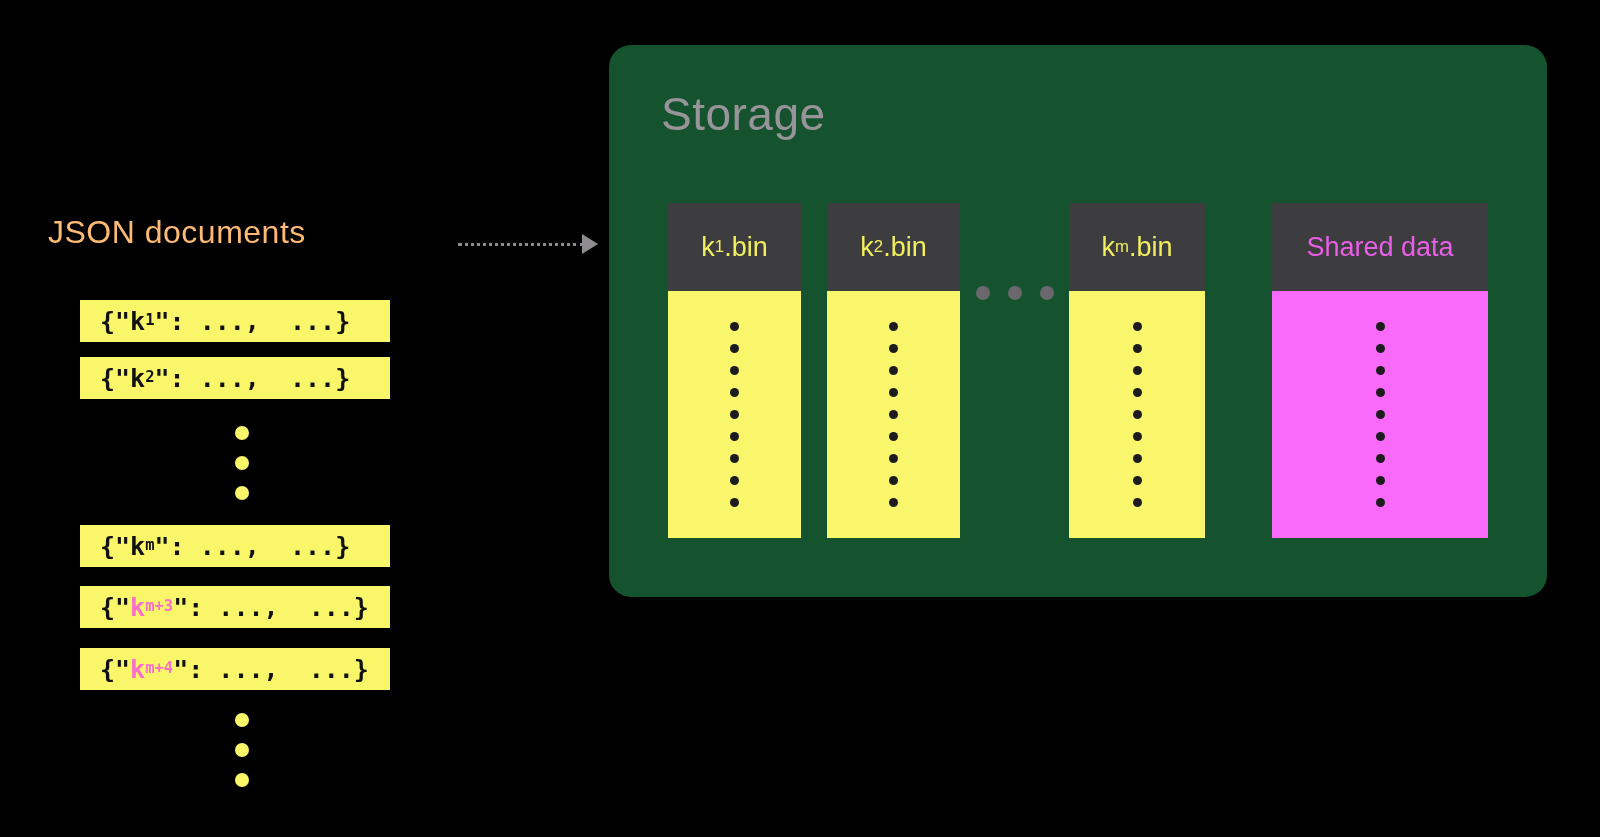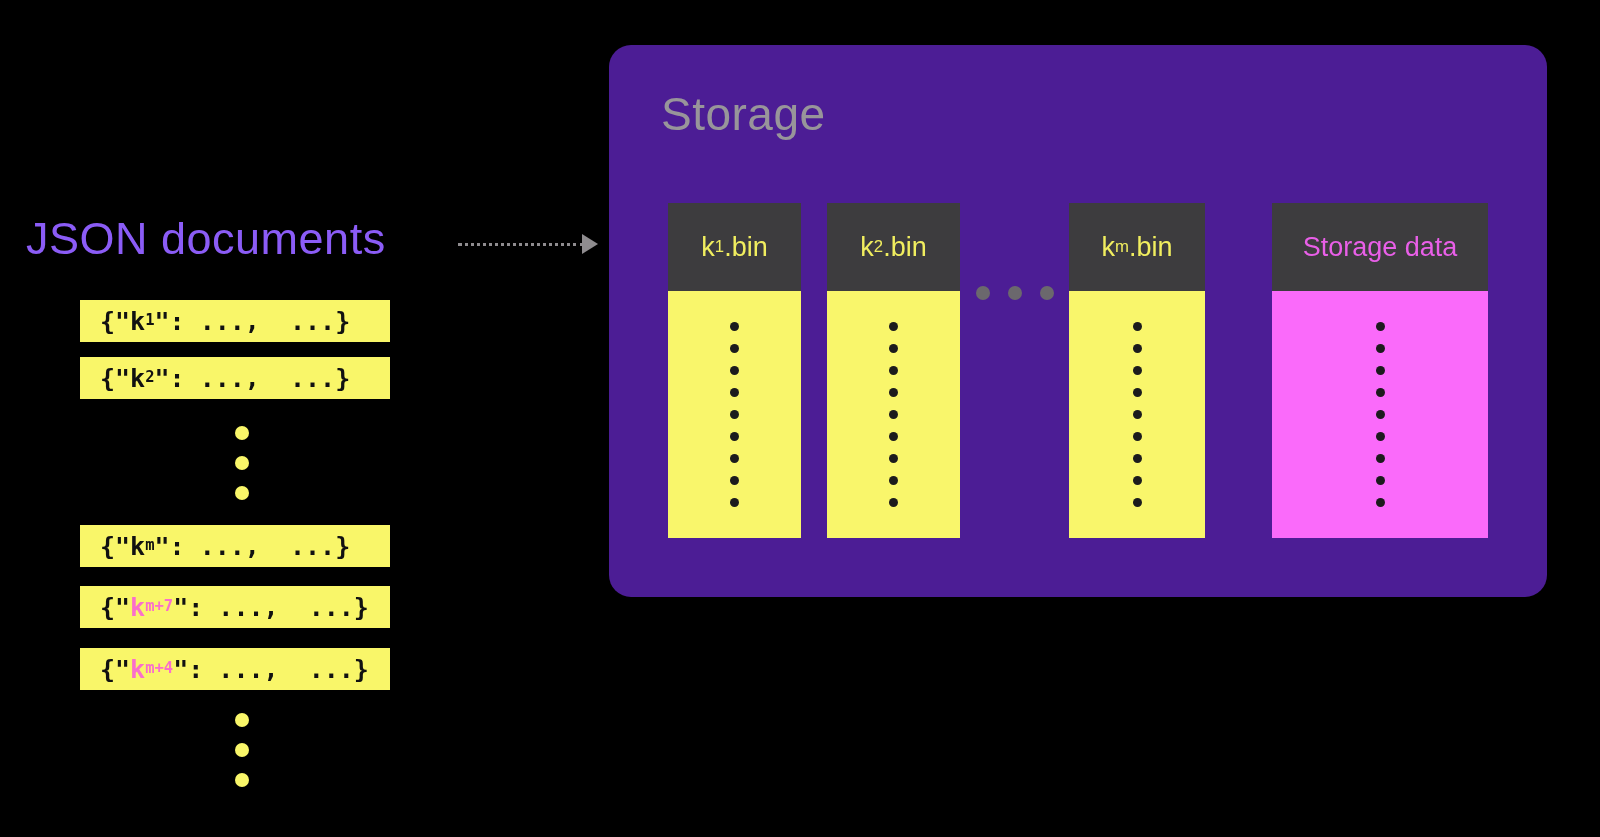--- a/index.html
+++ b/index.html
@@ -6,23 +6,23 @@
   .canvas{
     position:relative;
     width:1600px;height:837px;
     background:#000;
     overflow:hidden;
     font-family:"Liberation Sans",sans-serif;
   }
 
   
   .left-title{
-    position:absolute;left:26px;top:216px;
-    font-size:45px;font-weight:400;letter-spacing:.5px;
-    color:#8b5cf6;line-height:1;
+    position:absolute;left:48px;top:216px;
+    font-size:32px;font-weight:400;letter-spacing:.5px;
+    color:#fdba74;line-height:1;
   }
 
   .arrow{position:absolute;left:458px;top:233px;width:148px;height:24px;}
   .arrow-line{
     position:absolute;left:0;top:10px;width:126px;height:0;
     border-top:3px dotted #8f8c8f;
   }
   .arrow-head{
     position:absolute;left:124px;top:1px;width:0;height:0;
     border-left:16px solid #8f8c8f;
@@ -48,21 +48,21 @@
   .pink{color:#fa6fcb;}
 
   .vdots{position:absolute;display:flex;flex-direction:column;gap:16px;}
   .vdots i{width:14px;height:14px;border-radius:50%;background:#f9f669;display:block;}
   .left-dots-1{left:235px;top:426px;}
   .left-dots-2{left:235px;top:713px;}
 
   
   .storage-panel{
     position:absolute;left:609px;top:45px;width:938px;height:552px;
-    background:#4c1d95;border-radius:22px;
+    background:#14532d;border-radius:22px;
   }
   .storage-title{
     position:absolute;left:52px;top:46px;
     font-size:46px;font-weight:300;letter-spacing:.5px;
     color:#98959a;line-height:1;
   }
   .col{position:absolute;top:158px;}
   .col-1{left:59px;width:133px;}
   .col-2{left:218px;width:133px;}
   .col-3{left:460px;width:136px;}
@@ -104,21 +104,21 @@
   <div class="doc-bar bar-2"><span>{"</span><span>k</span><span class="sub">2</span><span>": ...,  ...}</span></div>
 
   <div class="vdots left-dots-1">
       <i></i>
       <i></i>
       <i></i>
     </div>
 
   <div class="doc-bar bar-3"><span>{"</span><span>k</span><span class="sub">m</span><span>": ...,  ...}</span></div>
 
-  <div class="doc-bar bar-4"><span>{"</span><span class="pink">k</span><span class="sub pink">m+7</span><span>": ...,  ...}</span></div>
+  <div class="doc-bar bar-4"><span>{"</span><span class="pink">k</span><span class="sub pink">m+3</span><span>": ...,  ...}</span></div>
 
   <div class="doc-bar bar-5"><span>{"</span><span class="pink">k</span><span class="sub pink">m+4</span><span>": ...,  ...}</span></div>
 
   <div class="vdots left-dots-2">
       <i></i>
       <i></i>
       <i></i>
     </div>
 
   <div class="storage-panel">
@@ -182,21 +182,21 @@
           <i></i>
           <i></i>
           <i></i>
           <i></i>
           <i></i>
         </div>
     </div>
 
     <div class="col col-4">
       <div class="col-header">
-          <span>Storage data</span>
+          <span>Shared data</span>
         </div>
       <div class="col-body magenta">
           <i></i>
           <i></i>
           <i></i>
           <i></i>
           <i></i>
           <i></i>
           <i></i>
           <i></i>

